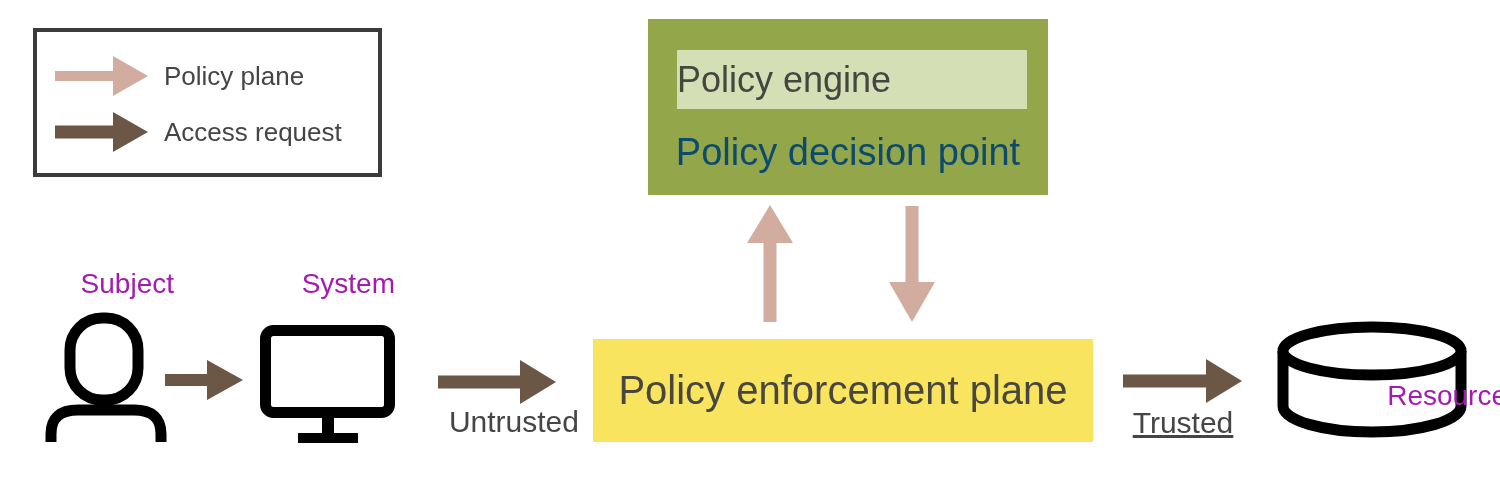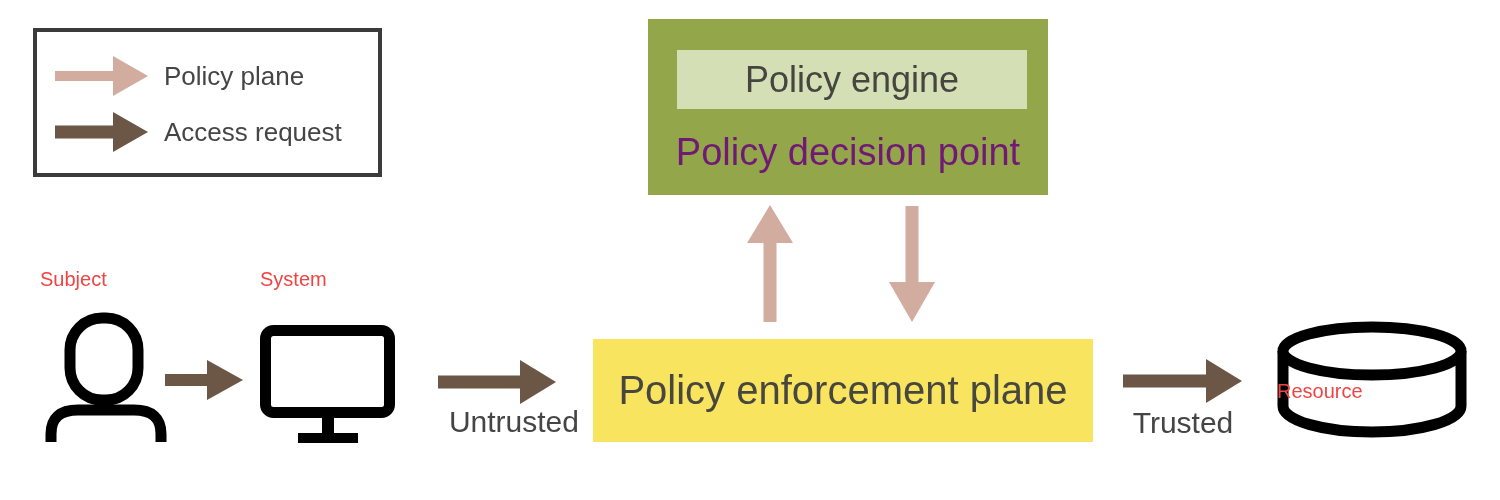--- a/index.html
+++ b/index.html
@@ -23,36 +23,36 @@
   
   .policy-fill { fill:#d1ac9f; }
   .access-fill { fill:#6c5747; }
 
   
   .pdp {
     left:648px; top:19px; width:400px; height:176px; background:#94a64a;
   }
   .pe-box {
     position:absolute; left:29px; top:31px; width:350px; height:59px;
-    background:#d5dfb5; display:flex; align-items:center; justify-content:center;
+    background:#d5dfb5; display:flex; align-items:center; 
     font-size:36px; color:#45463f;
   }
   .pdp-label {
     position:absolute; left:0; right:0; top:133px; transform:translateY(-50%);
-    text-align:center; color:#701a75; font-size:38px; white-space:nowrap;
+    text-align:center; color:#0c4a6e; font-size:38px; white-space:nowrap;
   }
 
   
   .pep {
     left:593px; top:339px; width:500px; height:103px; background:#f8e45f;
     display:flex; align-items:center; justify-content:center;
     font-size:40px; color:#47473f; white-space:nowrap;
   }
 
-  .node-label { font-size:20px; color:#ef4444; text-align:left; white-space:nowrap; }
+  .node-label { font-size:28px; color:#a21caf; text-align:right; white-space:nowrap; }
   .edge-label { font-size:30px; color:#454545; text-align:center; white-space:nowrap; }
 
   svg { display:block; }
 </style>
 </head>
 <body>
 
 <div class="abs legend">
   <div class="legend-row r1">
     <svg width="93" height="40" viewBox="0 0 93 40">
@@ -111,19 +111,19 @@
 <svg class="abs" style="left:438px; top:360px;" width="118" height="44" viewBox="0 0 118 44">
   <rect class="access-fill" x="0" y="15.5" width="84" height="13"></rect>
   <polygon class="access-fill" points="82,0 118,22 82,44"></polygon>
 </svg>
 <div class="abs edge-label" style="left:415px; top:405px; width:164px;text-align:right;">Untrusted</div>
 
 <svg class="abs" style="left:1123px; top:359px;" width="119" height="44" viewBox="0 0 119 44">
   <rect class="access-fill" x="0" y="15.5" width="85" height="13"></rect>
   <polygon class="access-fill" points="83,0 119,22 83,44"></polygon>
 </svg>
-<div class="abs edge-label" style="left:1113px; top:406px; width:140px;">Trusted</div>
+<div class="abs edge-label" style="left:1113px; top:406px; width:140px;text-decoration:underline;">Trusted</div>
 
 <svg class="abs" style="left:1277px; top:321px;" width="190" height="121" viewBox="0 0 190 121">
   <path d="M 6,30 L 6,85 A 89,26 0 0 0 184,85 L 184,30" fill="#ffffff" stroke="#000000" stroke-width="11"></path>
   <ellipse cx="95" cy="30" rx="89" ry="24" fill="#ffffff" stroke="#000000" stroke-width="11"></ellipse>
 </svg>
 <div class="abs node-label" style="left:1277px; top:380px; width:230px;">Resource</div>
 
 </body></html>

